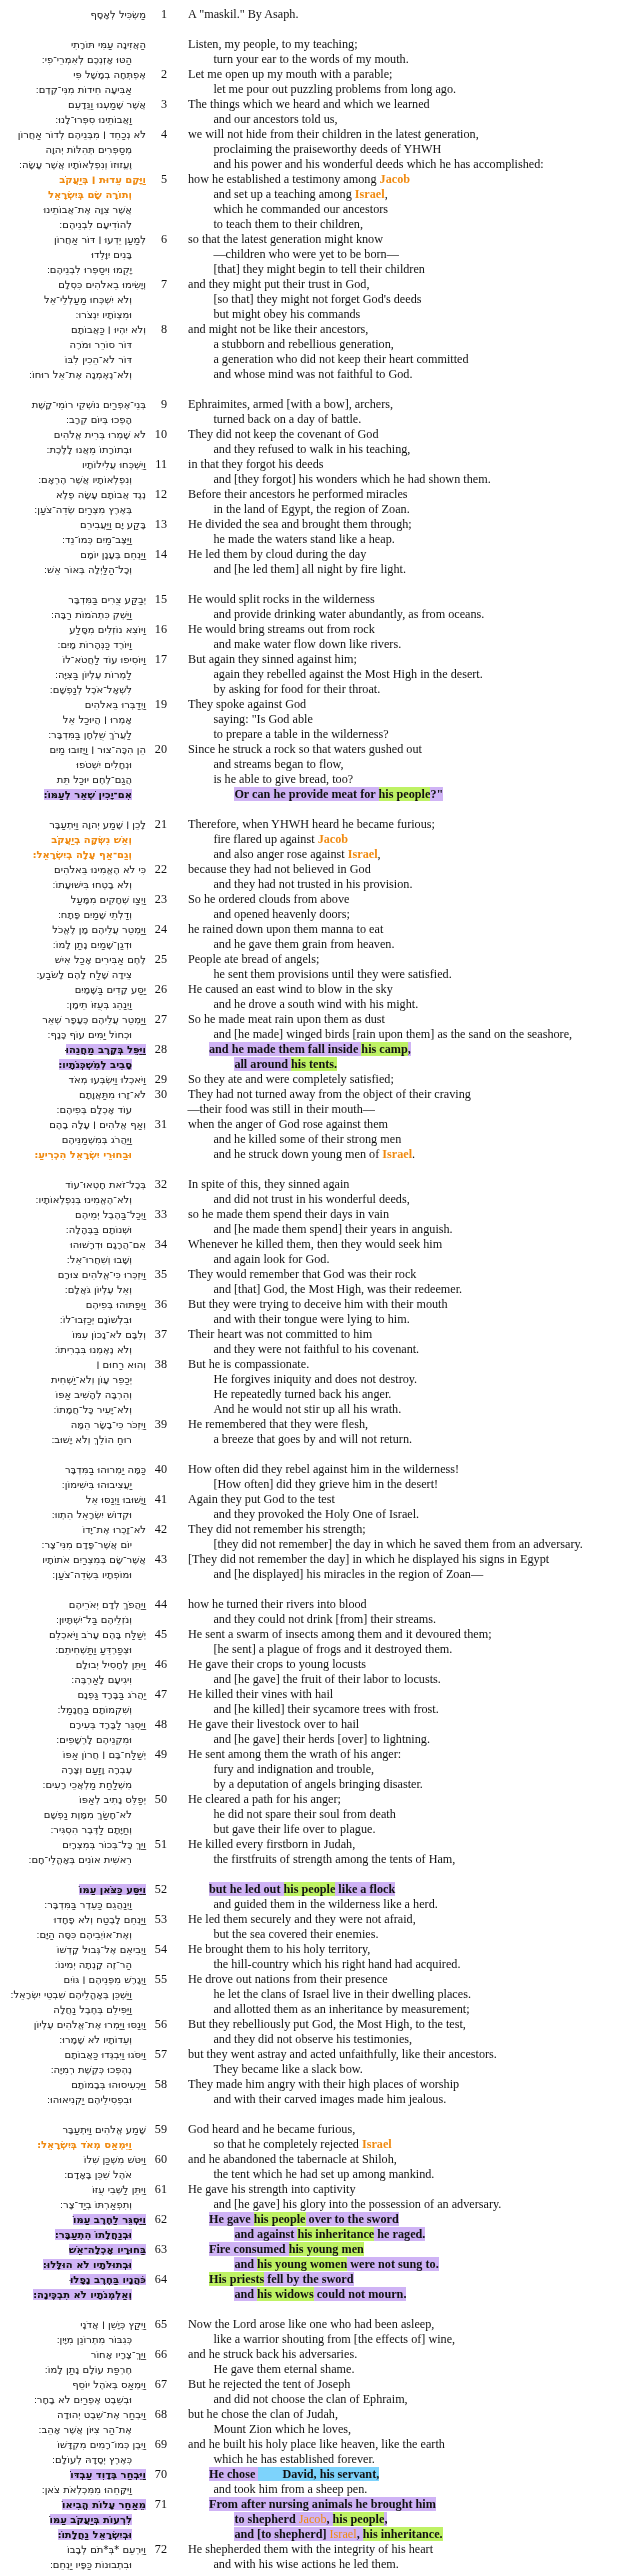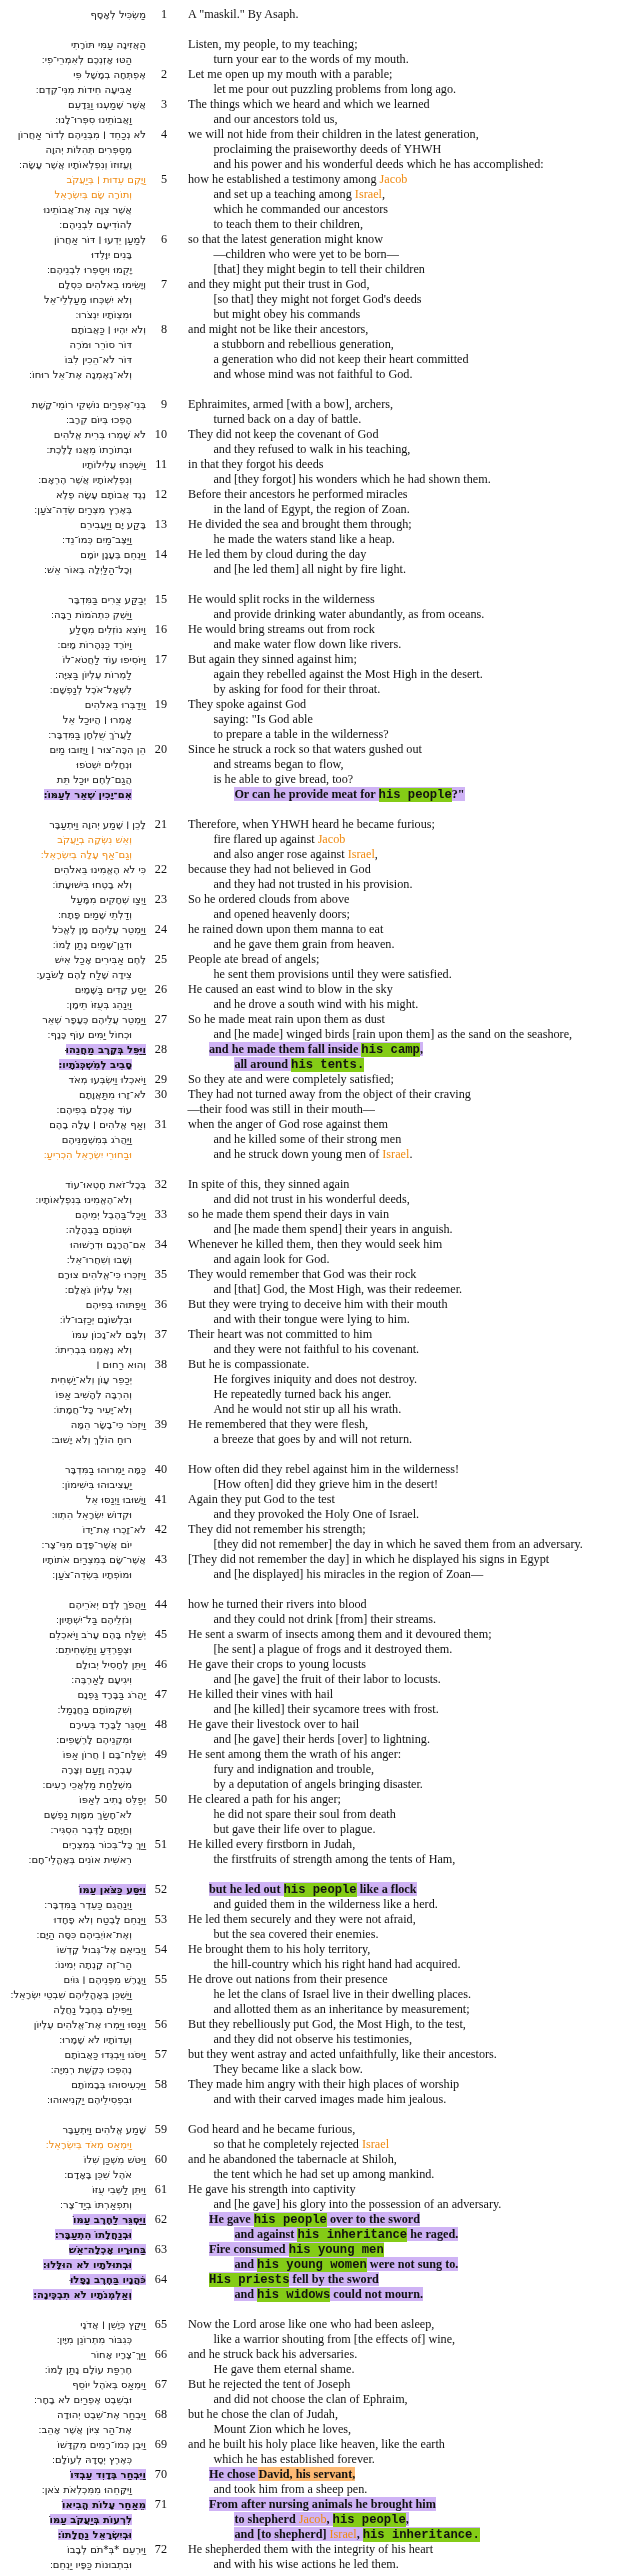--- a/index.html
+++ b/index.html
@@ -6,23 +6,23 @@
   body{width:618px;font-family:"Liberation Serif","DejaVu Serif",serif;color:#111;font-size:12.2px;}
   .doc{padding-top:6.7px;}
   .stanza{margin-bottom:15px;}
   .line{display:flex;height:15px;line-height:15px;white-space:nowrap;}
   .heb{width:146px;text-align:right;direction:rtl;font-family:"DejaVu Sans","Liberation Sans",sans-serif;font-size:10px;flex:none;}
   .heb.cont{padding-right:13.4px;width:132px;}
   .num{width:21px;text-align:right;flex:none;padding-right:0;}
   .eng{padding-left:21px;flex:none;}
   .eng.cont{padding-left:47px;}
   .hl{background:#cfb3f5;font-weight:bold;margin-left:21px;}
-  .o{background:#84cc16;font-family:Liberation Mono, monospace;}
-  .y{background:#fdba74;}
-  .name{color:#f08a10;font-weight:normal;}
+  .o{background:#bef264;}
+  .y{background:#7dd3fc;padding-left:24px;}
+  .name{color:#f08a10;font-weight:bold;}
   .hl .name{font-weight:normal;}
 </style>
 </head>
 <body>
 
 <div class="doc" id="doc">
     <div class="stanza">
       <div class="line">
         <span class="heb"><span>מַשְׂכִּיל לְאָסָף</span></span>
         <span class="num">1</span>

